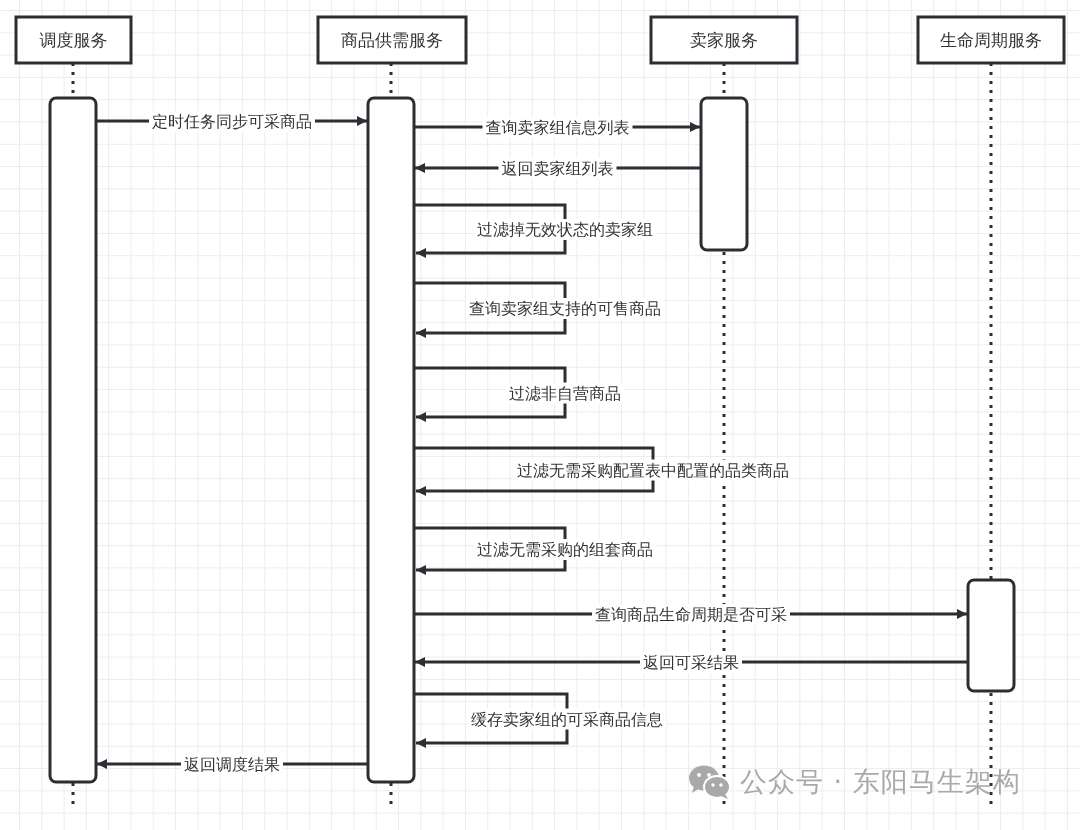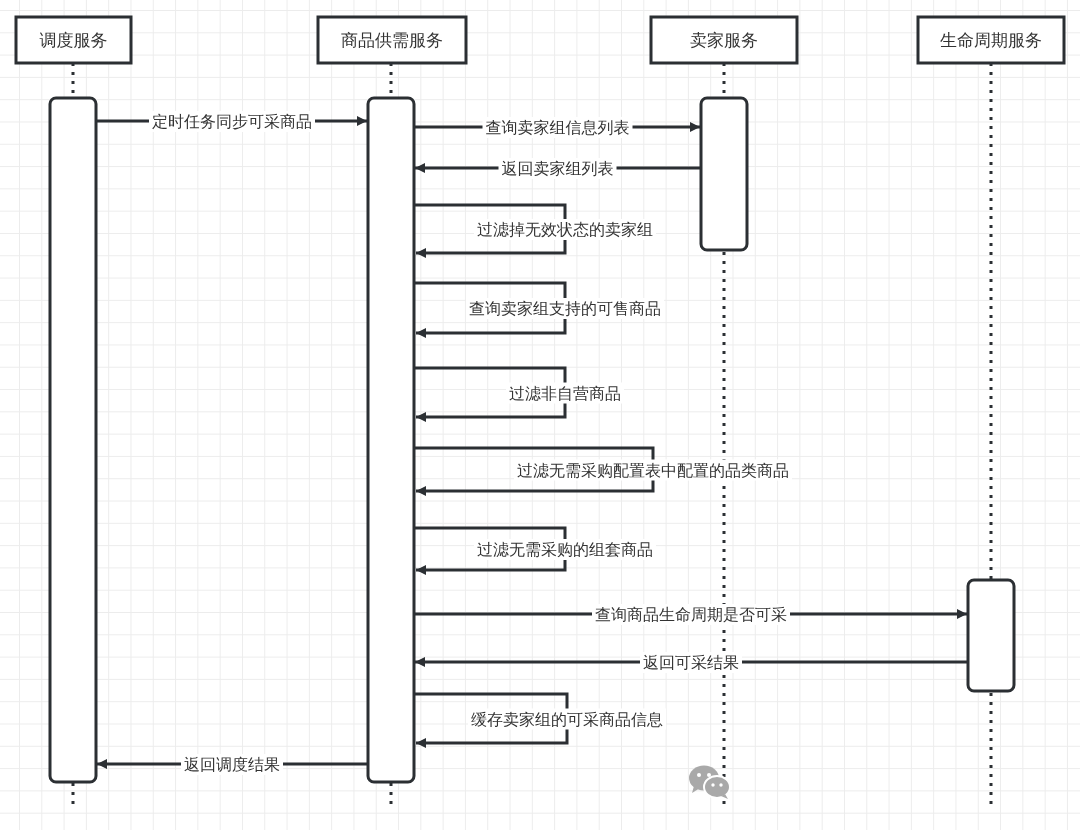--- a/index.html
+++ b/index.html
@@ -127,13 +127,14 @@
   <svg width="44" height="36" viewBox="0 0 44 36">
     <ellipse cx="16" cy="14" rx="15" ry="12.5" fill="#a9a9a9"></ellipse>
     <path d="M6,22 L4,29 L12,24 z" fill="#a9a9a9"></path>
     <ellipse cx="29" cy="23" rx="13" ry="11" fill="#a9a9a9" stroke="#fff" stroke-width="2"></ellipse>
     <path d="M37,30 L40,35 L33,32 z" fill="#a9a9a9"></path>
     <circle cx="11" cy="11" r="2" fill="#fff"></circle>
     <circle cx="21" cy="11" r="2" fill="#fff"></circle>
     <circle cx="25" cy="21" r="1.7" fill="#fff"></circle>
     <circle cx="33" cy="21" r="1.7" fill="#fff"></circle>
   </svg>
+  <span>公众号 · 东阳马生架构</span>
 </div>
 
 </body></html>

